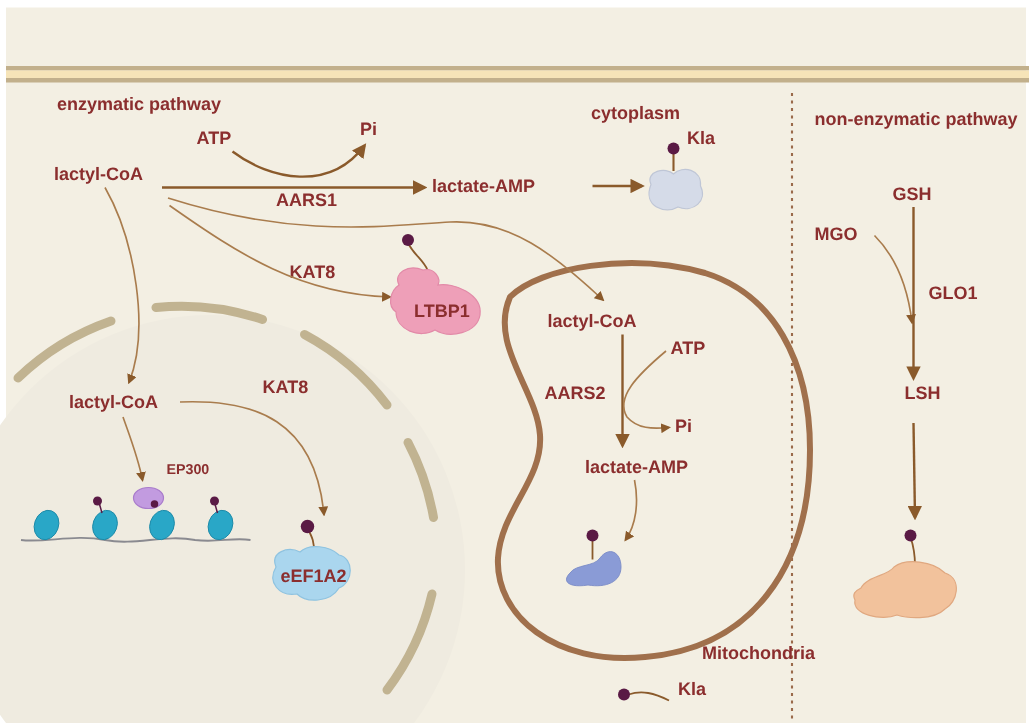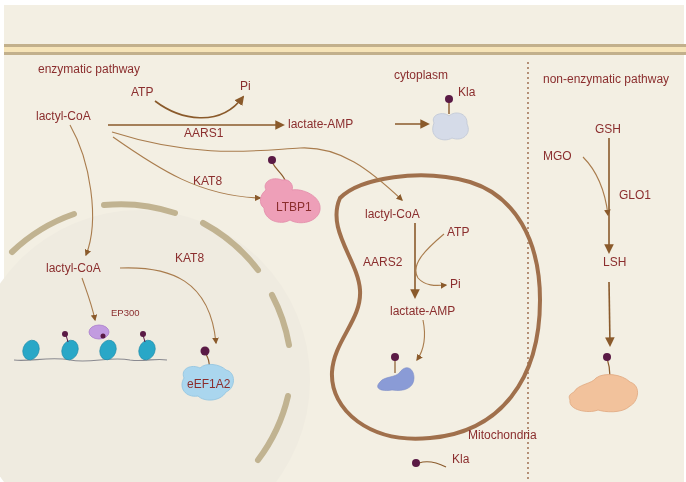--- a/index.html
+++ b/index.html
@@ -1,16 +1,16 @@
 <!DOCTYPE html>
 <html><head>
 <meta charset="utf-8">
 <style>
   html,body{margin:0;padding:0;background:#ffffff;}
-  #wrap{position:relative;width:686px;height:482px;overflow:hidden;background:#ffffff;}
+  #wrap{position:relative;width:686px;height:482px;overflow:hidden;background:#ffffff;font-weight:bold;}
   svg{display:block;}
   .lbl{font-family:"Liberation Sans",sans-serif;fill:#8b2e2e;font-size:12px;}
   .lbl-sm{font-family:"Liberation Sans",sans-serif;fill:#8b2e2e;font-size:9.5px;}
   .arrow{fill:none;stroke:#8a5a2b;stroke-width:1.6;}
   .arrow-thin{fill:none;stroke:#a97c4d;stroke-width:1.1;}
 </style>
 </head>
 <body>
 
 <div id="wrap">

